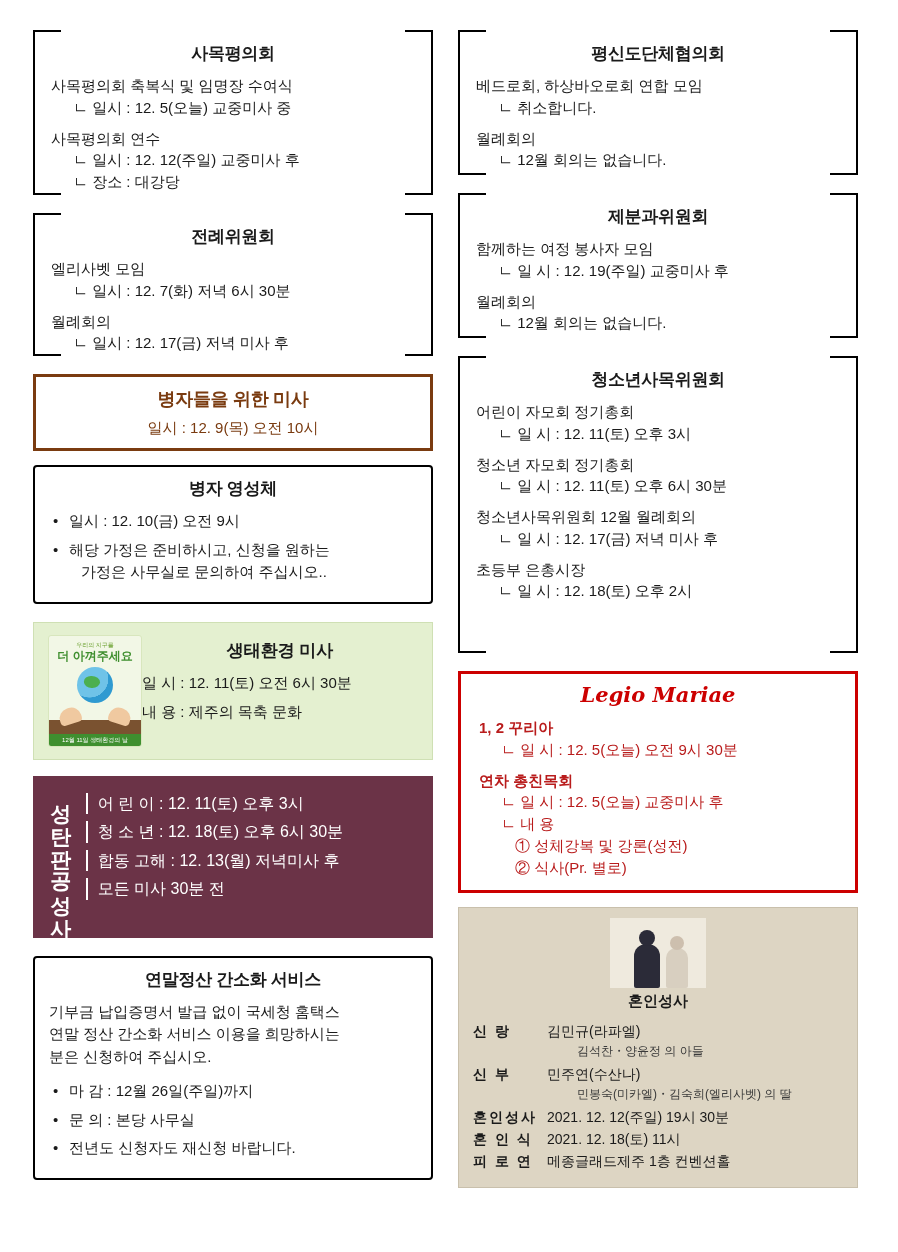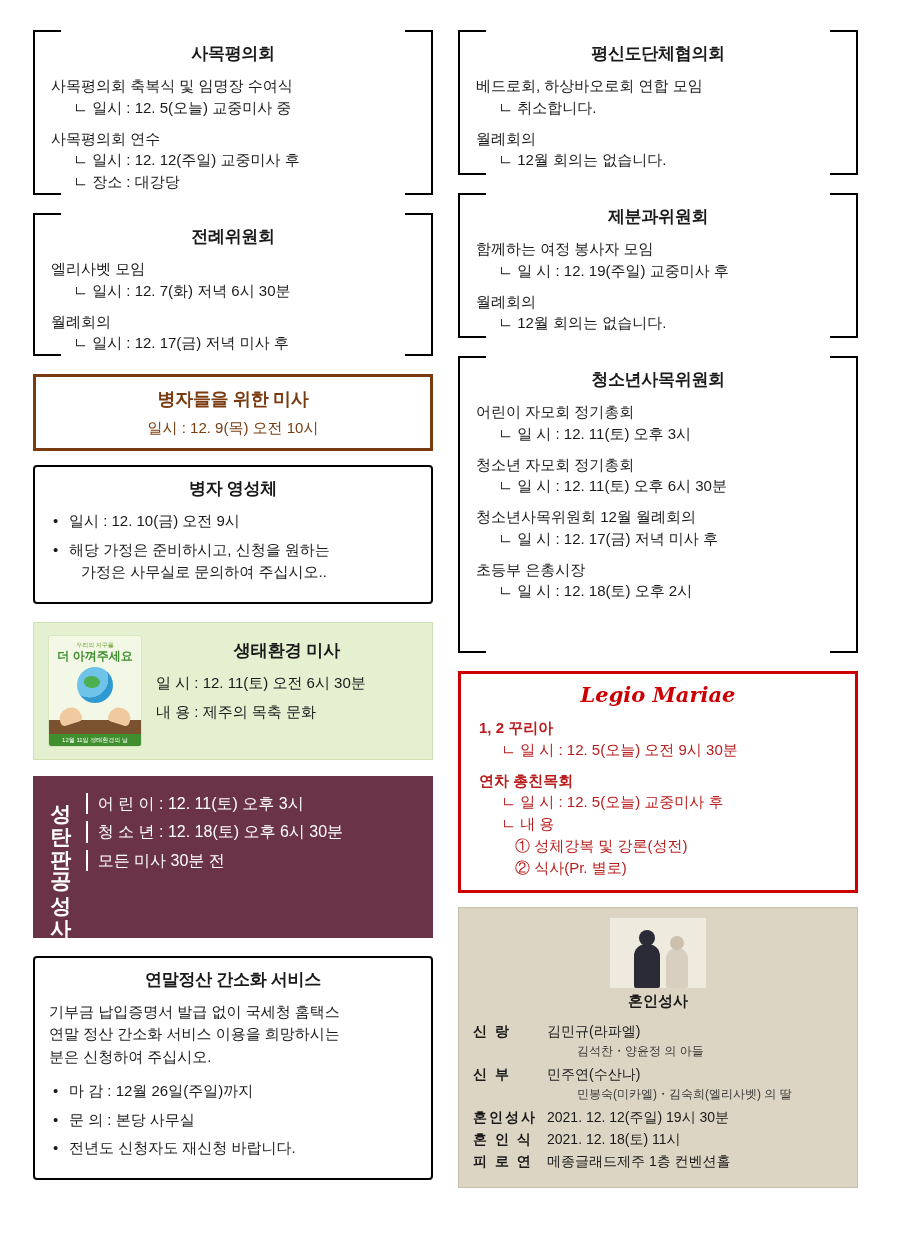--- a/index.html
+++ b/index.html
@@ -116,21 +116,20 @@
   }
   .bullet .cont { display: block; padding-left: 12px; }
 
   
   .eco-box {
     background: #e4f0d0;
     border: 1px solid #cfe0b4;
     padding: 12px 14px;
     margin-bottom: 16px;
     display: flex;
-    gap: 14px;
     box-sizing: border-box;
   }
   .eco-poster {
     width: 92px;
     flex: 0 0 92px;
     background: #f2f7e6;
     border: 1px solid #d8e6bd;
     border-radius: 3px;
     position: relative;
     overflow: hidden;
@@ -354,20 +353,21 @@
         <div class="t-line">일 시 : 12. 11(토) 오전 6시 30분</div>
         <div class="t-line">내 용 : 제주의 목축 문화</div>
       </div>
     </div>
 
     <div class="confess-box">
       <div class="confess-vert">성탄판공성사</div>
       <div class="confess-lines">
         <div class="cl">어 린 이 : 12. 11(토) 오후 3시</div>
         <div class="cl">청 소 년 : 12. 18(토) 오후 6시 30분</div>
+        <div class="cl">합동 고해 : 12. 13(월) 저녁미사 후</div>
         <div class="cl">모든 미사 30분 전</div>
       </div>
     </div>
 
     <div class="plain-box">
       <div class="box-title">연말정산 간소화 서비스</div>
       <div style="font-size:15px;line-height:1.5;margin-bottom:12px;">
         <div>기부금 납입증명서 발급 없이 국세청 홈택스</div>
         <div>연말 정산 간소화 서비스 이용을 희망하시는</div>
         <div>분은 신청하여 주십시오.</div>

